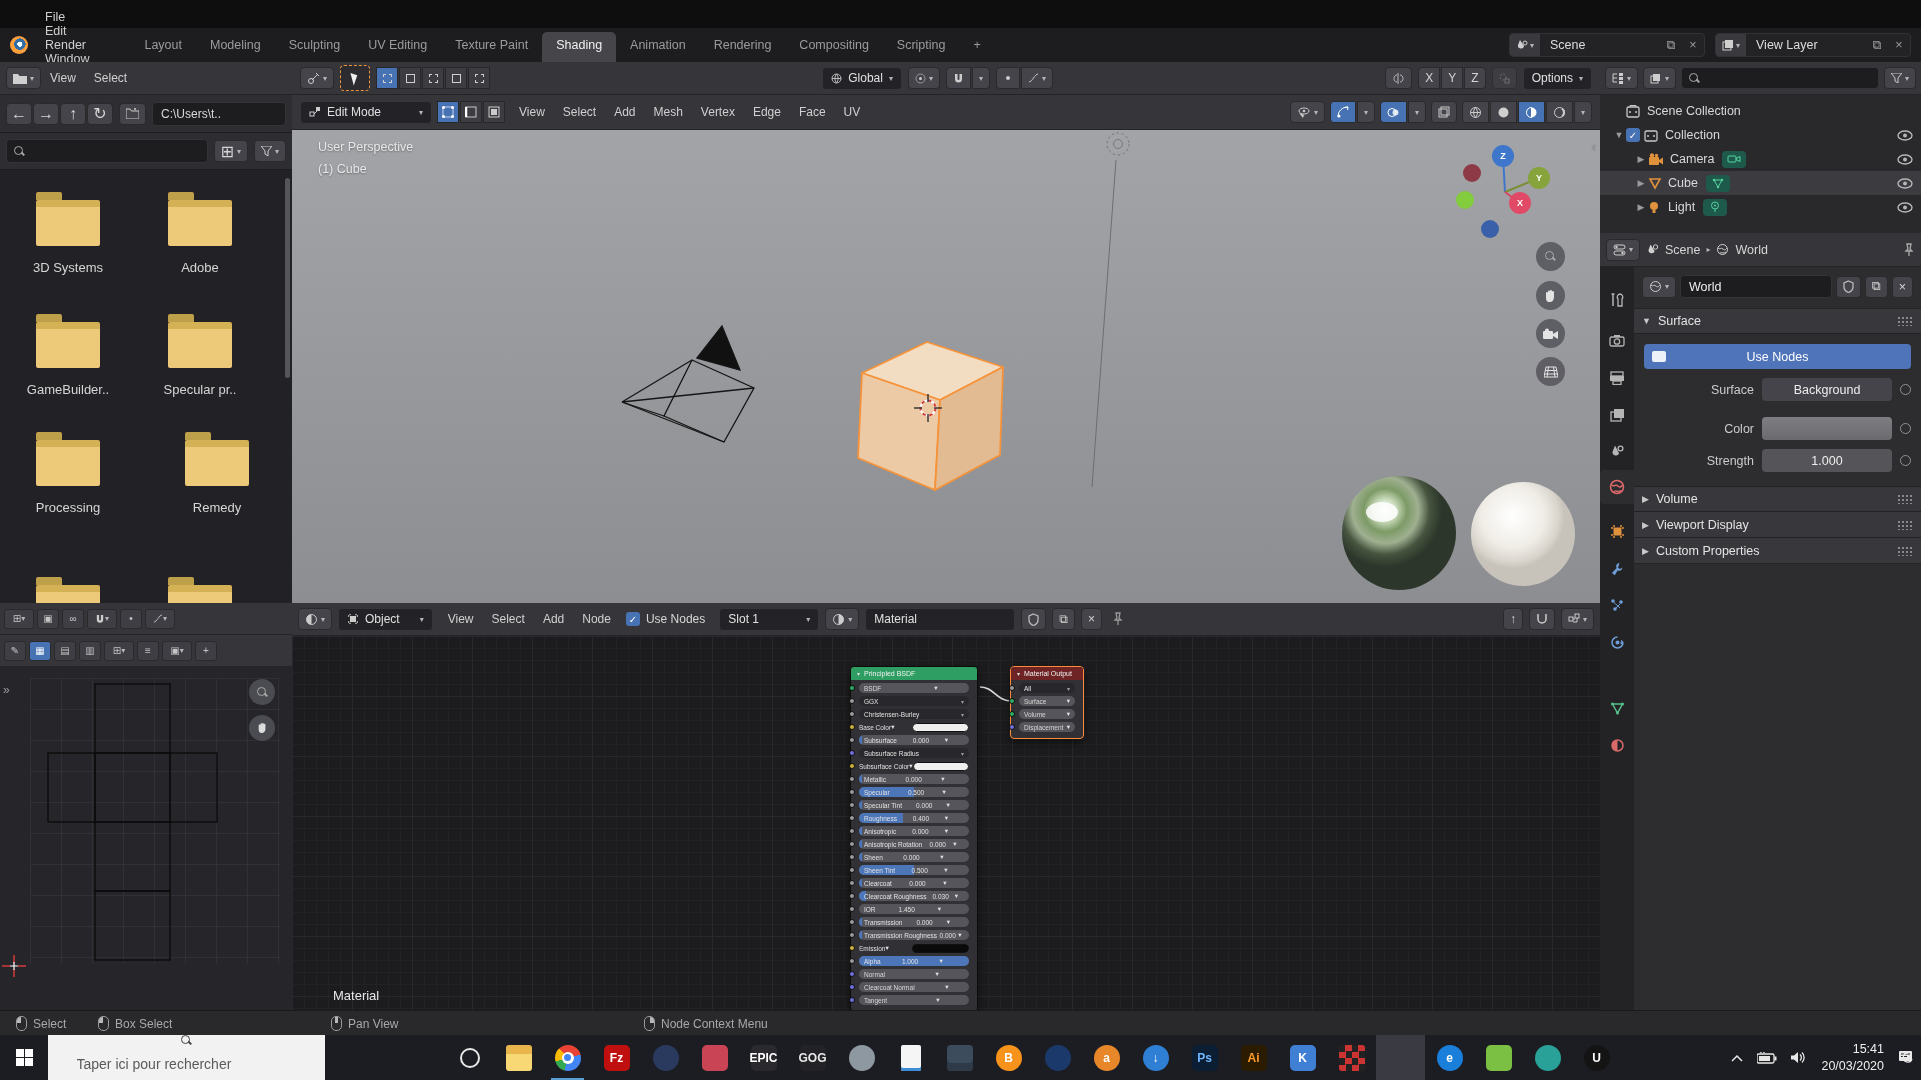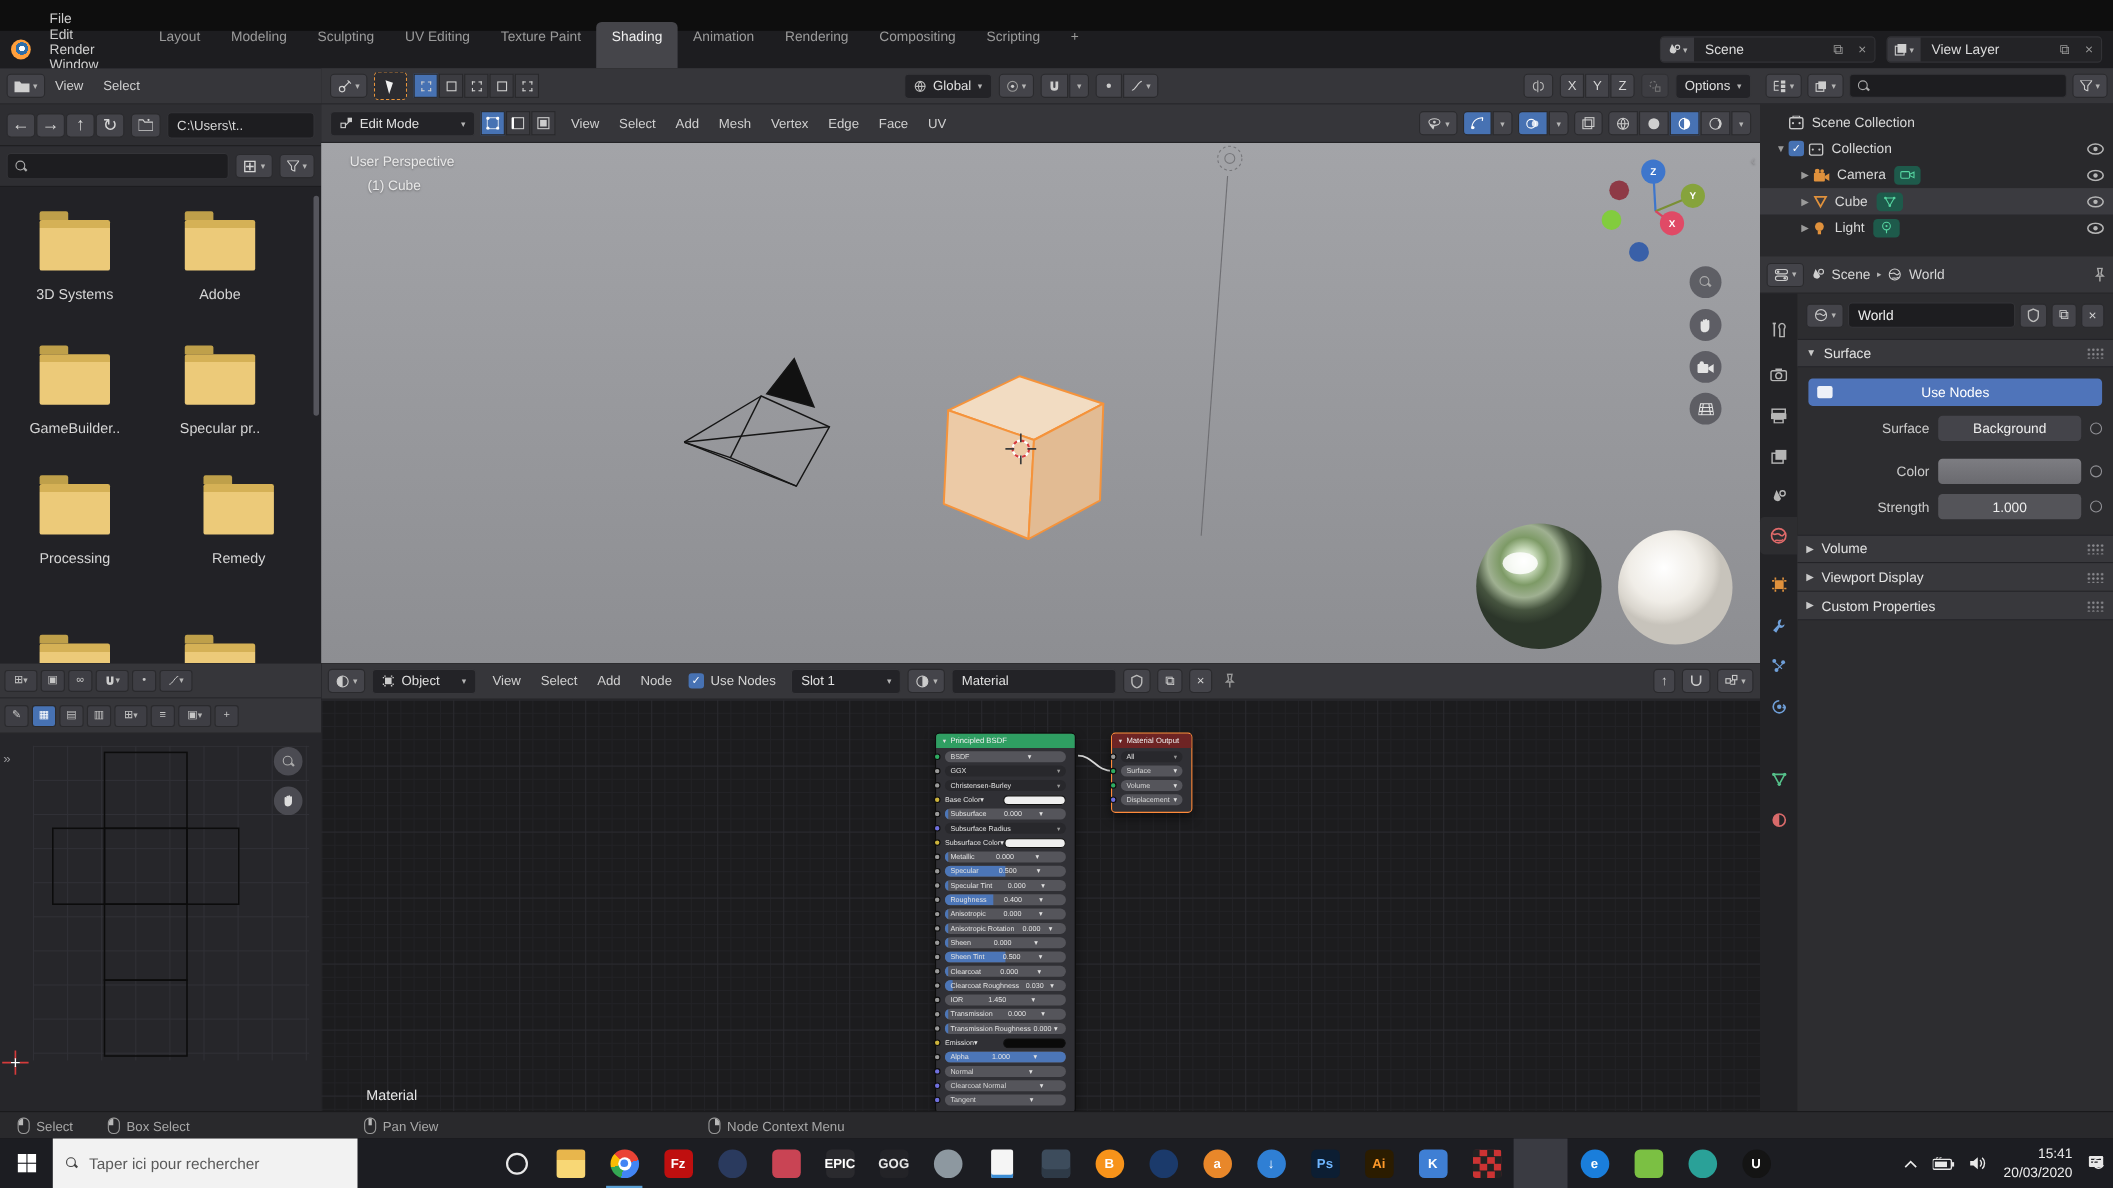--- a/index.html
+++ b/index.html
@@ -13,21 +13,21 @@
   .wctrl{width:46px;height:28px;display:flex;align-items:center;justify-content:center;color:#cfcfcf;font-size:12px;}
   #titlebar .spacer{flex:1;}
 
   
   .blogo{position:relative;border-radius:50%;background:radial-gradient(circle at 55% 45%,#fff 0 18%,#2f6ea8 19% 40%,#ff9f3c 41%);}
 
   
   #topbar{left:0;top:28px;width:1921px;height:34px;background:#1d1d20;display:flex;align-items:center;font-size:12.5px;color:#cfcfcf;}
   #topbar .menu{padding:0 13px;height:100%;display:flex;align-items:center;}
   #tabs{display:flex;align-items:flex-end;height:100%;margin-left:28px;}
-  .tab{padding:6px 14px 22px;color:#9b9b9b;border-radius:5px 5px 0 0;cursor:default;}
+  .tab{padding:6px 14px 10px;color:#9b9b9b;border-radius:5px 5px 0 0;cursor:default;}
   .tab.active{background:#45454a;color:#f0f0f0;}
   #topbar .right{margin-left:auto;display:flex;gap:10px;margin-right:10px;}
   .idwidget{display:flex;align-items:center;background:#232326;border:1px solid #323236;border-radius:4px;height:24px;}
   .idwidget .icobtn{width:30px;height:100%;background:#39393e;display:flex;align-items:center;justify-content:center;border-radius:3px 0 0 3px;gap:2px;}
   .idwidget .txt{padding:0 10px;min-width:120px;color:#dcdcdc;}
   .idwidget .mini{width:22px;text-align:center;color:#9a9a9a;}
   .chev{font-size:8px;color:#b5b5b5;}
 
   
   .ehead{background:#36363a;display:flex;align-items:center;color:#d6d6d6;font-size:12px;border-bottom:1px solid #242427;}
@@ -149,21 +149,21 @@
   .mouse{position:relative;width:11px;height:15px;border:1.5px solid #9a9a9a;border-radius:5px;}
   .mouse::before{content:'';position:absolute;background:#b8b8b8;}
   .mouse.lmb::before{left:0;top:0;width:4px;height:6px;border-radius:4px 0 0 0;}
   .mouse.mmb::before{left:3px;top:0;width:3px;height:6px;}
   .mouse.rmb::before{right:0;top:0;width:4px;height:6px;border-radius:0 4px 0 0;}
   #stats{position:absolute;right:14px;top:0;height:25px;display:flex;align-items:center;color:#b2b2b2;}
 
   
   #task{left:0;top:1035px;width:1921px;height:45px;background:#1c1d22;display:flex;align-items:center;}
   #start{width:48px;height:45px;display:flex;align-items:center;justify-content:center;}
-  #tsearch{width:277px;height:45px;background:#f2f2f2;display:flex;align-items:center;padding:0 12px;gap:10px;}
+  #tsearch{width:277px;height:45px;background:#f2f2f2;display:flex;align-items:center;padding:0 12px;gap:10px;flex-direction:column;}
   #tsearch input{border:none;outline:none;background:transparent;font-size:14px;color:#333;width:220px;}
   #tsearch .mag::before{border-color:#444;}
   #tsearch .mag::after{background:#444;}
   #apps{display:flex;align-items:center;height:45px;margin-left:120px;}
   .app{width:49px;height:45px;display:flex;align-items:center;justify-content:center;position:relative;}
   .app.active{background:#3a3b42;}
   .app.underline::after{content:'';position:absolute;bottom:0;left:8px;right:8px;height:2.5px;background:#5a9fd4;}
   .aico{width:26px;height:26px;display:flex;align-items:center;justify-content:center;font-size:12px;font-weight:bold;background:var(--bg,#555);color:var(--fg,#fff);}
   .ci .aico{border-radius:50%;}
   .sq .aico{border-radius:5px;}
@@ -536,21 +536,21 @@
             </svg>
           </div>
         <div class="hbtn">
             <span class="chev">▾</span>
           </div>
       </div>
     </div>
 
     <div id="vpcanvas">
       <div class="ovl" style="left:26px;top:10px;">User Perspective</div>
-      <div class="ovl" style="left:42px;top:32px;">(1) Cube</div>
+      <div class="ovl" style="left:26px;top:32px;">(1) Cube</div>
 
       <svg class="abs" style="left:0;top:0;" width="1308" height="473" viewBox="0 0 1308 473">
         <defs>
           <radialGradient id="mirrorG" cx="38%" cy="30%">
             <stop offset="0%" stop-color="#fdfdfd"></stop>
               <stop offset="18%" stop-color="#cfe0c2"></stop>
             <stop offset="38%" stop-color="#7d9a66"></stop>
               <stop offset="58%" stop-color="#9fb091"></stop>
             <stop offset="78%" stop-color="#46543f"></stop>
               <stop offset="100%" stop-color="#2c362a"></stop>

